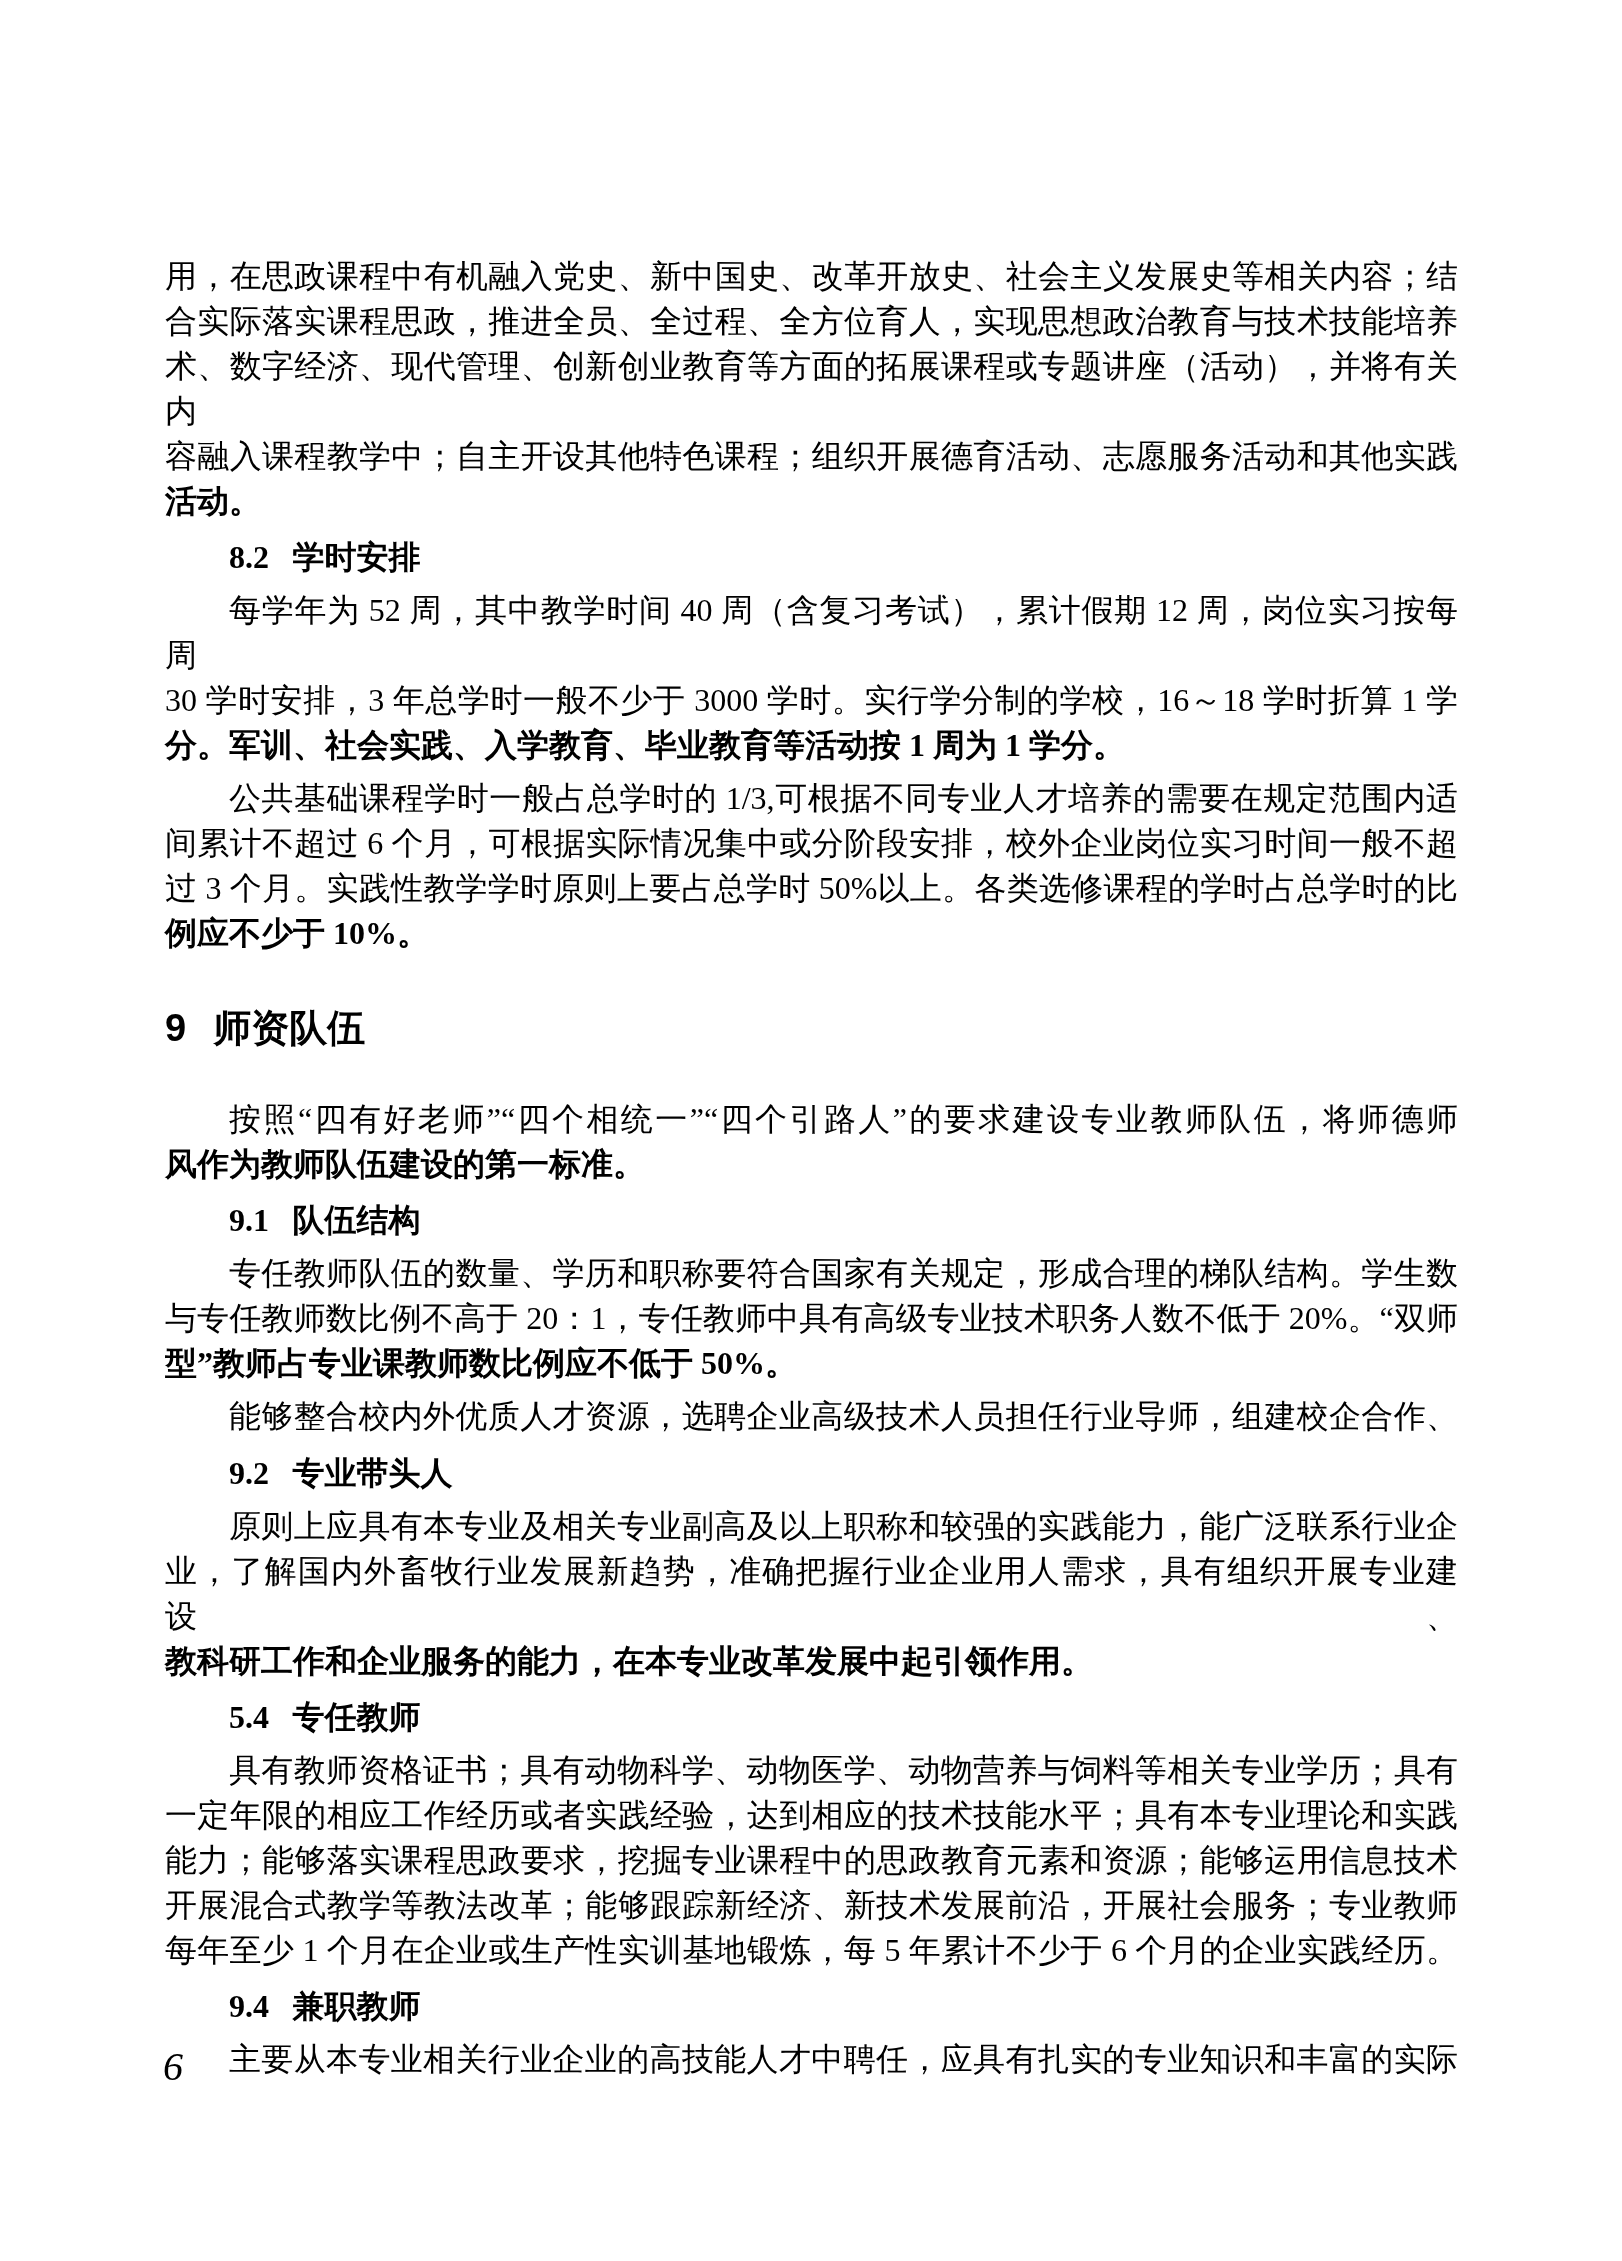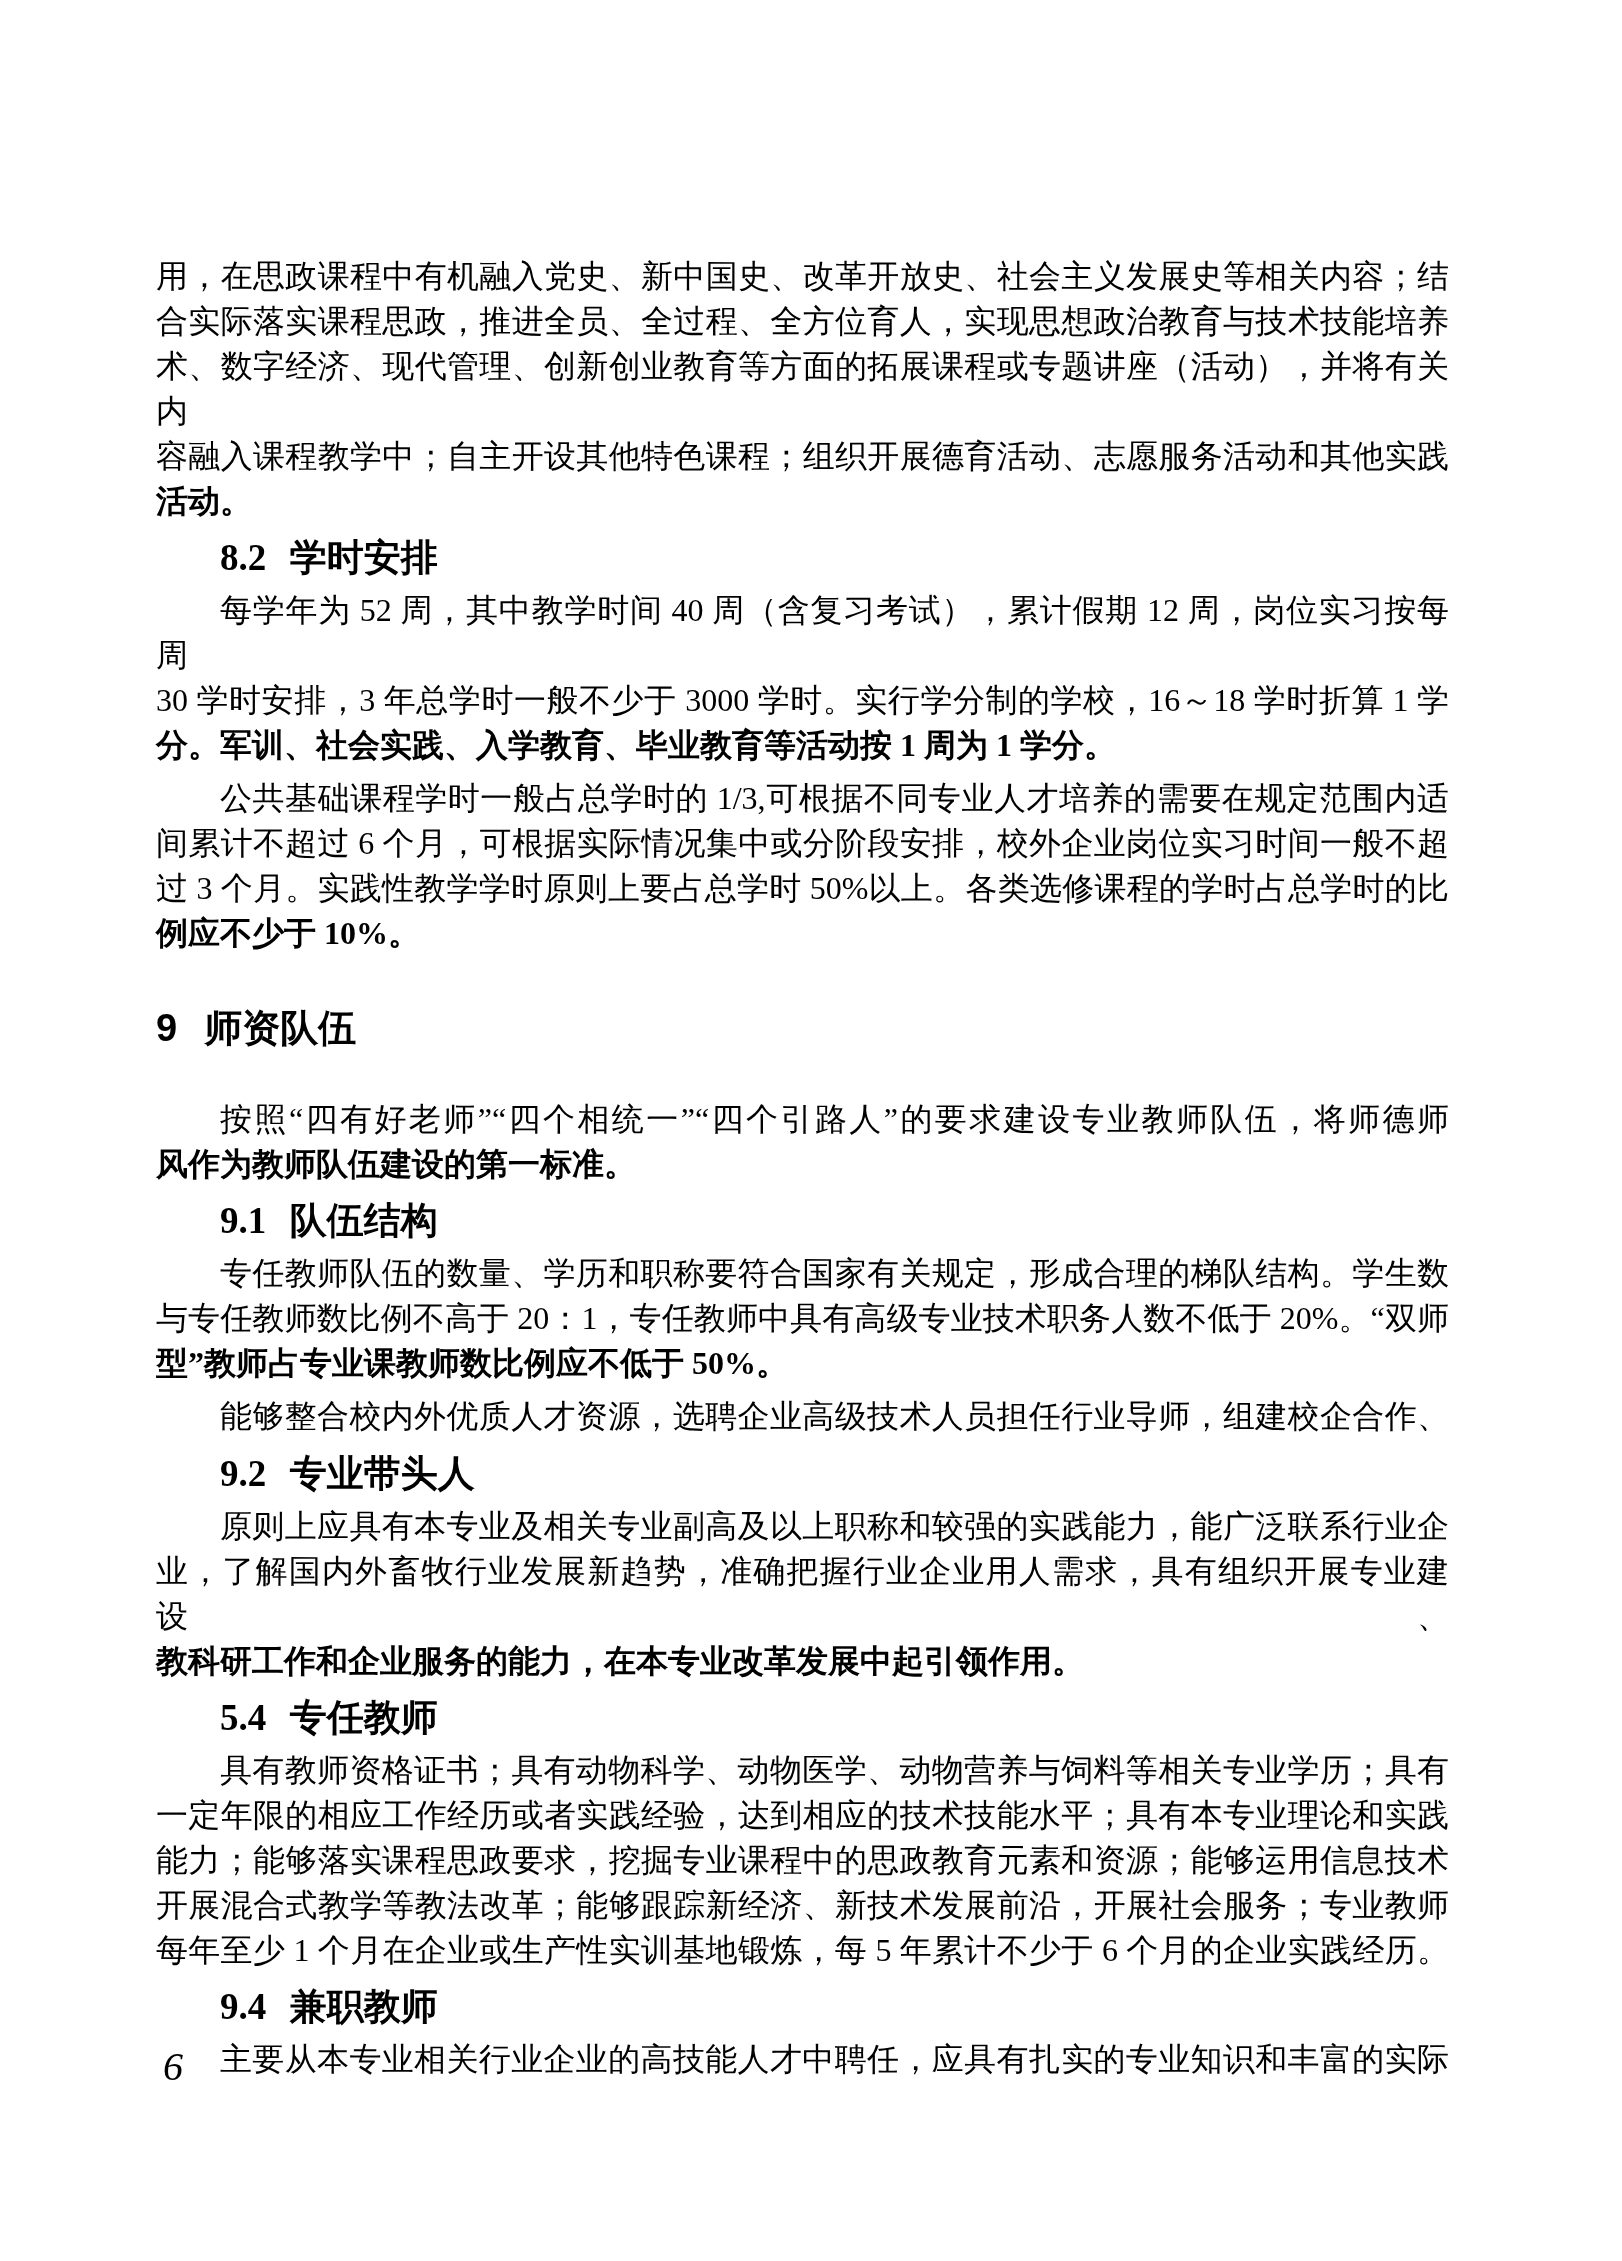--- a/index.html
+++ b/index.html
@@ -7,36 +7,36 @@
     position: relative;
     width: 1622px;
     height: 2261px;
     background: #ffffff;
     color: #000000;
     font-family: "Liberation Serif", "DejaVu Serif", serif;
     overflow: hidden;
   }
   .text-block {
     position: absolute;
-    left: 156px;
+    left: 165px;
     top: 254px;
     width: 1293px;
   }
   .para { margin: 0; padding: 0; }
   .line {
     font-size: 32px;
     line-height: 45px;
     text-align: justify;
     text-align-last: justify;
     white-space: normal;
   }
   .line.first { text-indent: 64px; margin-top: 8px; }
   .line.end { text-align: left; text-align-last: auto; font-weight: bold; }
   .h2 {
-    font-size: 37px;
+    font-size: 32px;
     line-height: 45px;
     font-weight: bold;
     padding-left: 64px;
     margin-top: 11.2px;
     margin-bottom: 3.4px;
   }
   .h2 .num { margin-right: 23.6px; }
   .h1 {
     font-family: "Liberation Sans", "DejaVu Sans", sans-serif;
     font-size: 38px;

